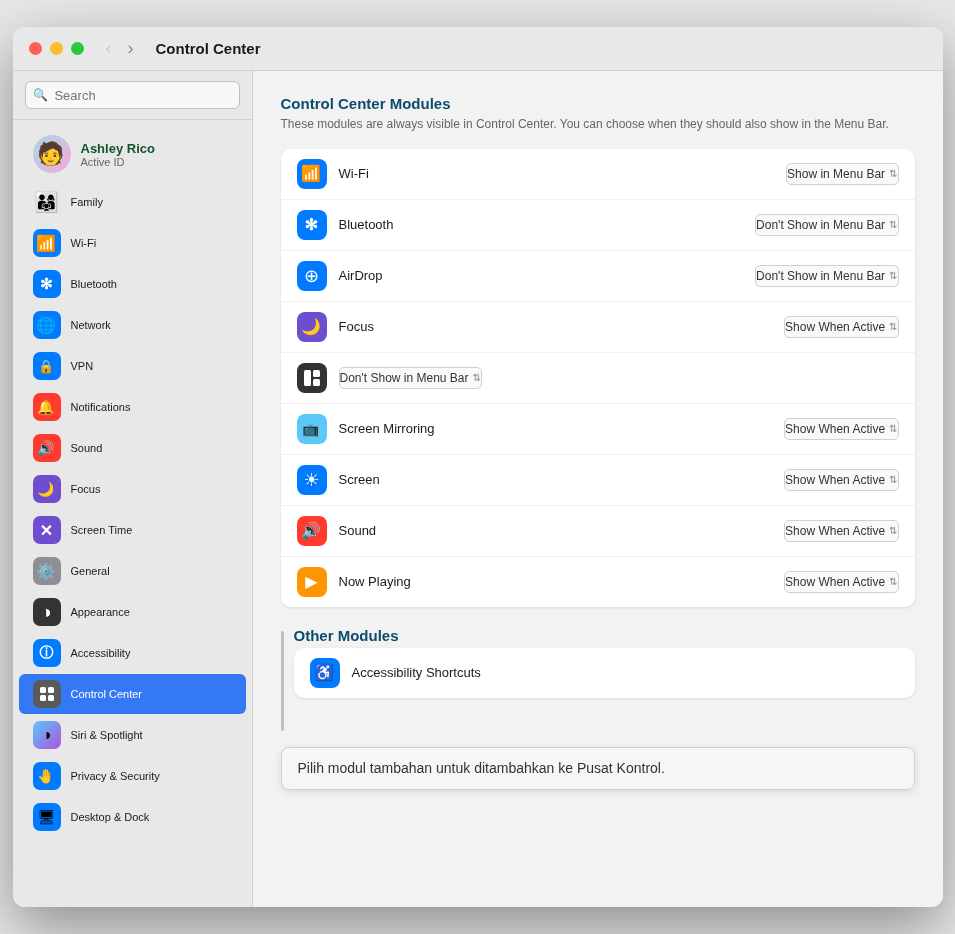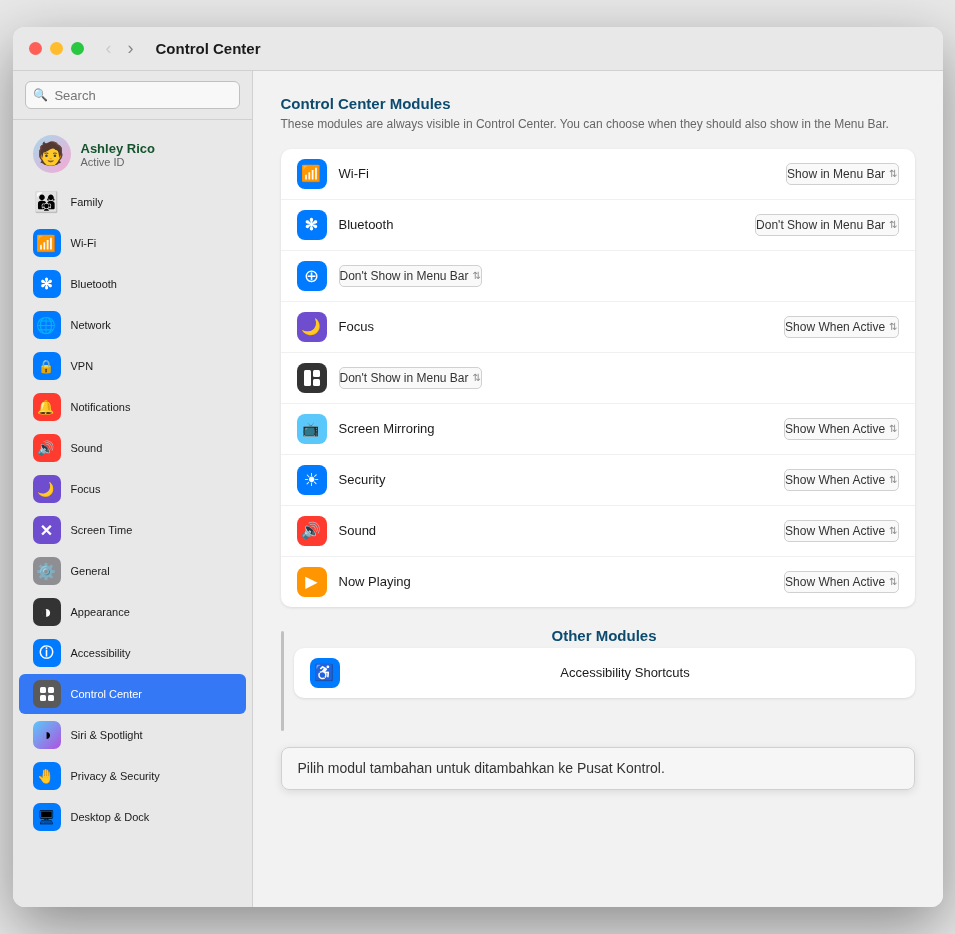--- a/index.html
+++ b/index.html
@@ -426,20 +426,21 @@
           <div class="module-icon bg-blue2" style="color:white;font-weight:bold;font-size:16px;">✻</div>
           <span class="module-label">Bluetooth</span>
           <div class="module-select">
             <span>Don't Show in Menu Bar</span>
             <span class="chevron-ud">⇅</span>
           </div>
         </div>
 
         <div class="module-row">
           <div class="module-icon bg-blue2" style="color:white;font-size:18px;">⊕</div>
+          <span class="module-label">AirDrop</span>
           <div class="module-select">
             <span>Don't Show in Menu Bar</span>
             <span class="chevron-ud">⇅</span>
           </div>
         </div>
 
         <div class="module-row">
           <div class="module-icon bg-purple" style="font-size:16px;">🌙</div>
           <span class="module-label">Focus</span>
           <div class="module-select">
@@ -466,21 +467,21 @@
           <div class="module-icon bg-teal" style="color:white;font-size:14px;">📺</div>
           <span class="module-label">Screen Mirroring</span>
           <div class="module-select">
             <span>Show When Active</span>
             <span class="chevron-ud">⇅</span>
           </div>
         </div>
 
         <div class="module-row">
           <div class="module-icon bg-blue2" style="color:white;font-size:18px;">☀</div>
-          <span class="module-label">Security</span>
+          <span class="module-label">Screen</span>
           <div class="module-select">
             <span>Show When Active</span>
             <span class="chevron-ud">⇅</span>
           </div>
         </div>
 
         <div class="module-row">
           <div class="module-icon bg-red" style="font-size:16px;">🔊</div>
           <span class="module-label">Sound</span>
           <div class="module-select">
@@ -494,21 +495,21 @@
           <span class="module-label">Now Playing</span>
           <div class="module-select">
             <span>Show When Active</span>
             <span class="chevron-ud">⇅</span>
           </div>
         </div>
       </div>
 
       <div style="display:flex;gap:10px;align-items:flex-start;">
         <div class="bracket-line" style="height:100px;"></div>
-        <div style="flex:1;text-align:center;">
+        <div style="flex:1;">
           <div class="section-title">Other Modules</div>
           <div class="other-modules-card">
             <div class="module-row">
               <div class="module-icon bg-blue2" style="color:white;font-size:16px;">♿</div>
               <span class="module-label">Accessibility Shortcuts</span>
             </div>
           </div>
         </div>
       </div>
 

